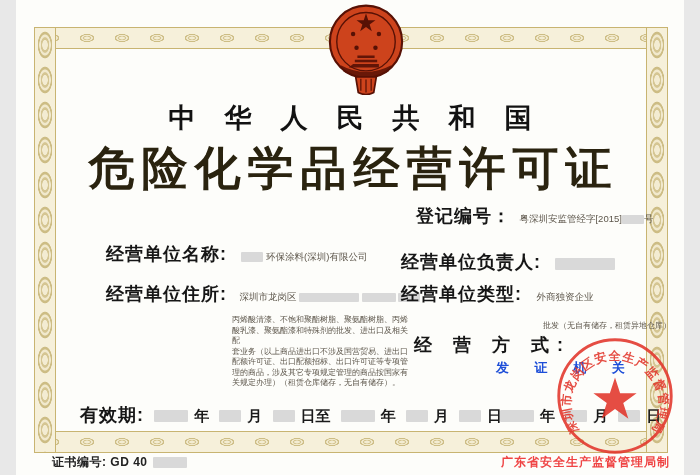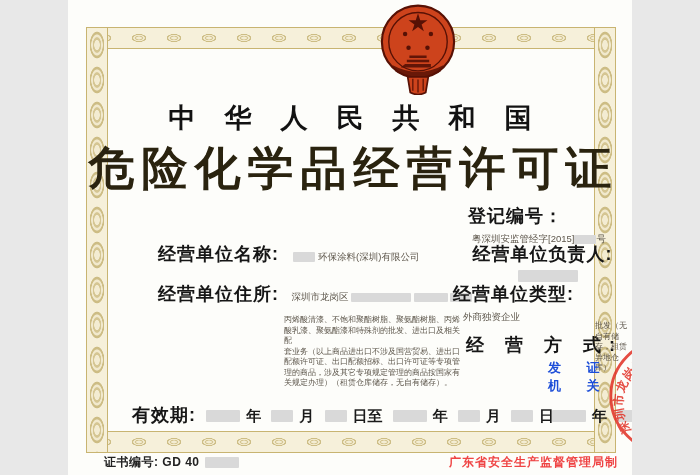--- a/index.html
+++ b/index.html
@@ -1,17 +1,17 @@
 <!DOCTYPE html>
 <html><head>
 <meta charset="utf-8">
 <style>
   html,body{margin:0;padding:0;background:#e8e8e8;}
   .page{
-    position:relative;width:564px;height:475px;margin:0 auto;
+    position:relative;width:668px;height:475px;margin:0 auto;
     background:#fdfdfa;overflow:hidden;
     font-family:"Liberation Sans","DejaVu Sans",sans-serif;
     color:#141414;
   }
   
   .frame{position:absolute;left:18px;top:27px;right:16px;bottom:22px;border:1px solid #c8b471;}
   .band{position:absolute;background-color:#f6f0da;}
   .band-top,.band-bottom{left:0;right:0;height:20px;
     background-image:radial-gradient(11px 6px at 17px 10px,#f3ecd2 0 2.5px,#d5c693 3px 4px,#f1e9cd 4.5px 5.5px,#cdbd85 6px 7px,rgba(0,0,0,0) 7.5px);
     background-size:35px 20px;background-repeat:repeat-x;}
@@ -79,21 +79,21 @@
     </span>
   </div>
 
   <div class="abs" style="left:90px;top:242px;">
     <span class="label">经营单位名称:</span>
     <span class="smallval" style="margin-left:10px;">
       <span class="redact r-sm" style="height:10px;"></span>
       <span>环保涂料(深圳)有限公司</span>
     </span>
   </div>
-  <div class="abs" style="left:385px;top:242px;text-align:center;">
+  <div class="abs" style="left:385px;top:250px;text-align:center;">
     <span class="label">经营单位负责人:</span>
     <span class="redact r-lg" style="margin-left:10px;"></span>
   </div>
 
   <div class="abs" style="left:90px;top:282px;">
     <span class="label">经营单位住所:</span>
     <span class="smallval" style="margin-left:8px;">
       <span>深圳市龙岗区</span>
       <span class="redact r-lg" style="height:9px;"></span>
       <span class="redact r-md" style="height:9px;"></span>

